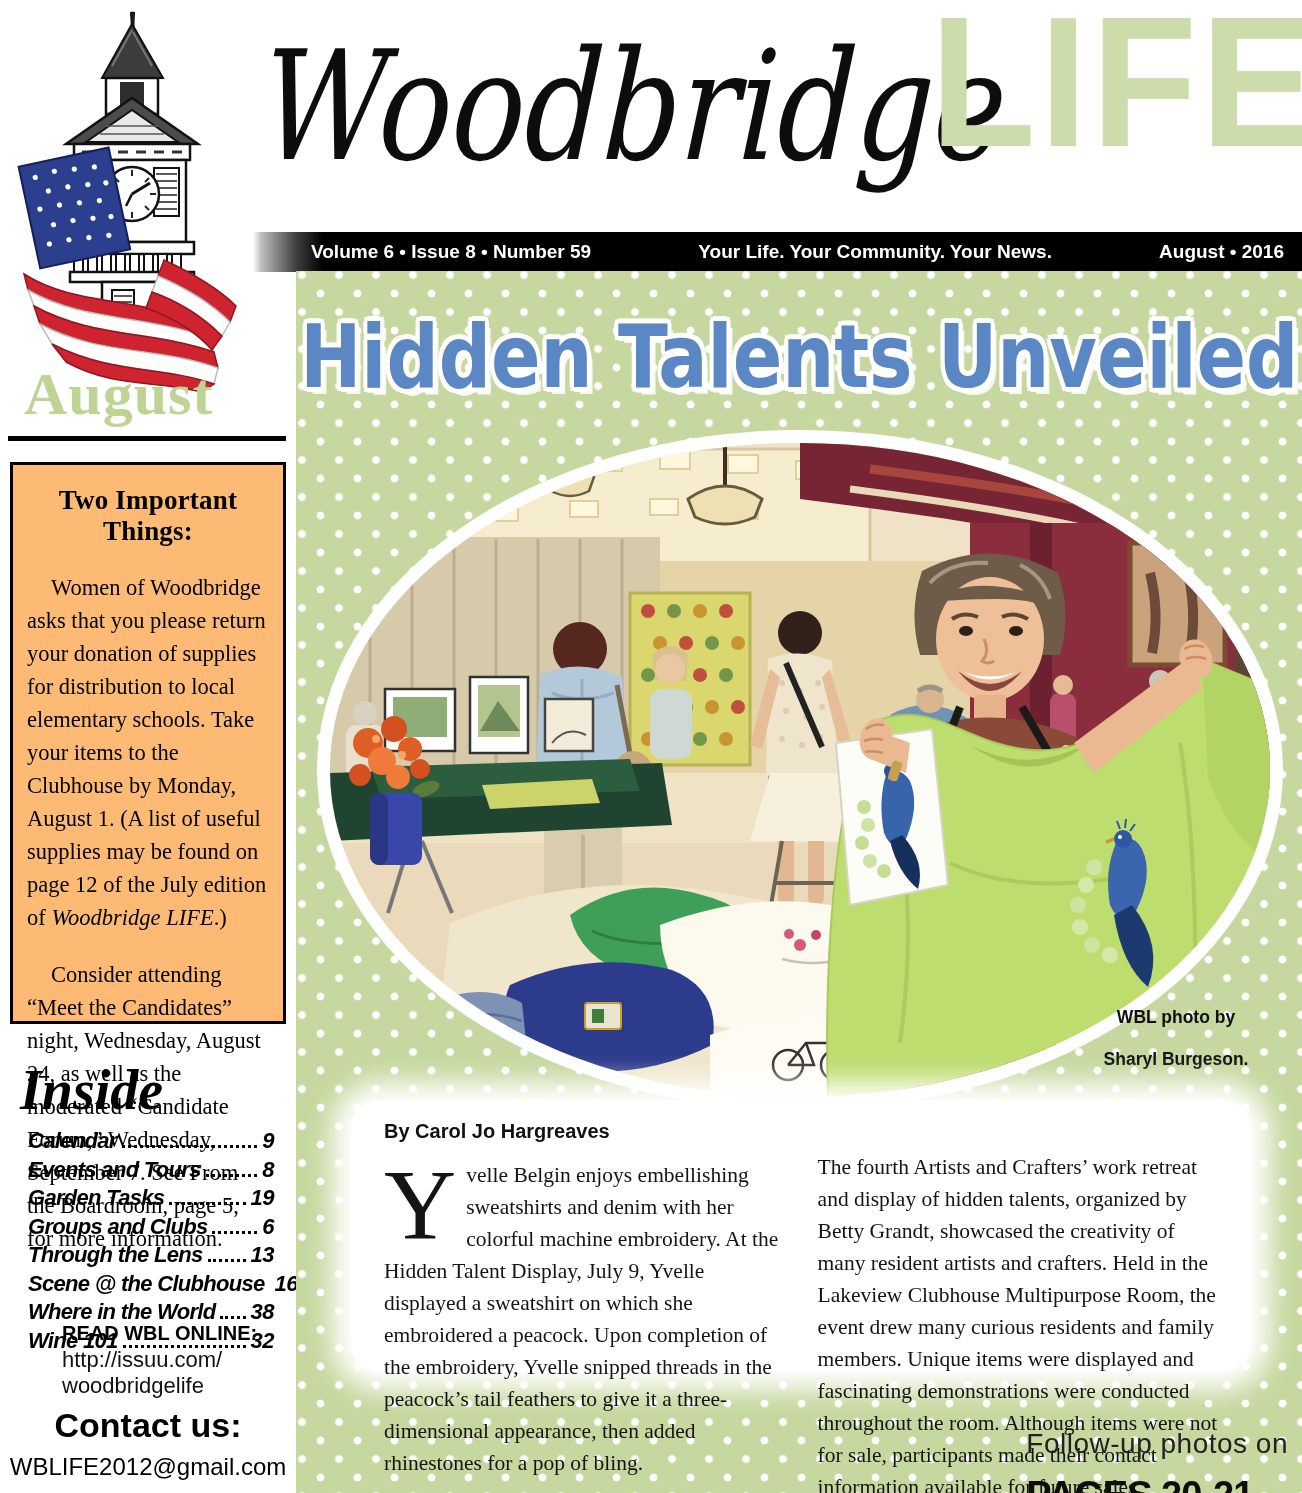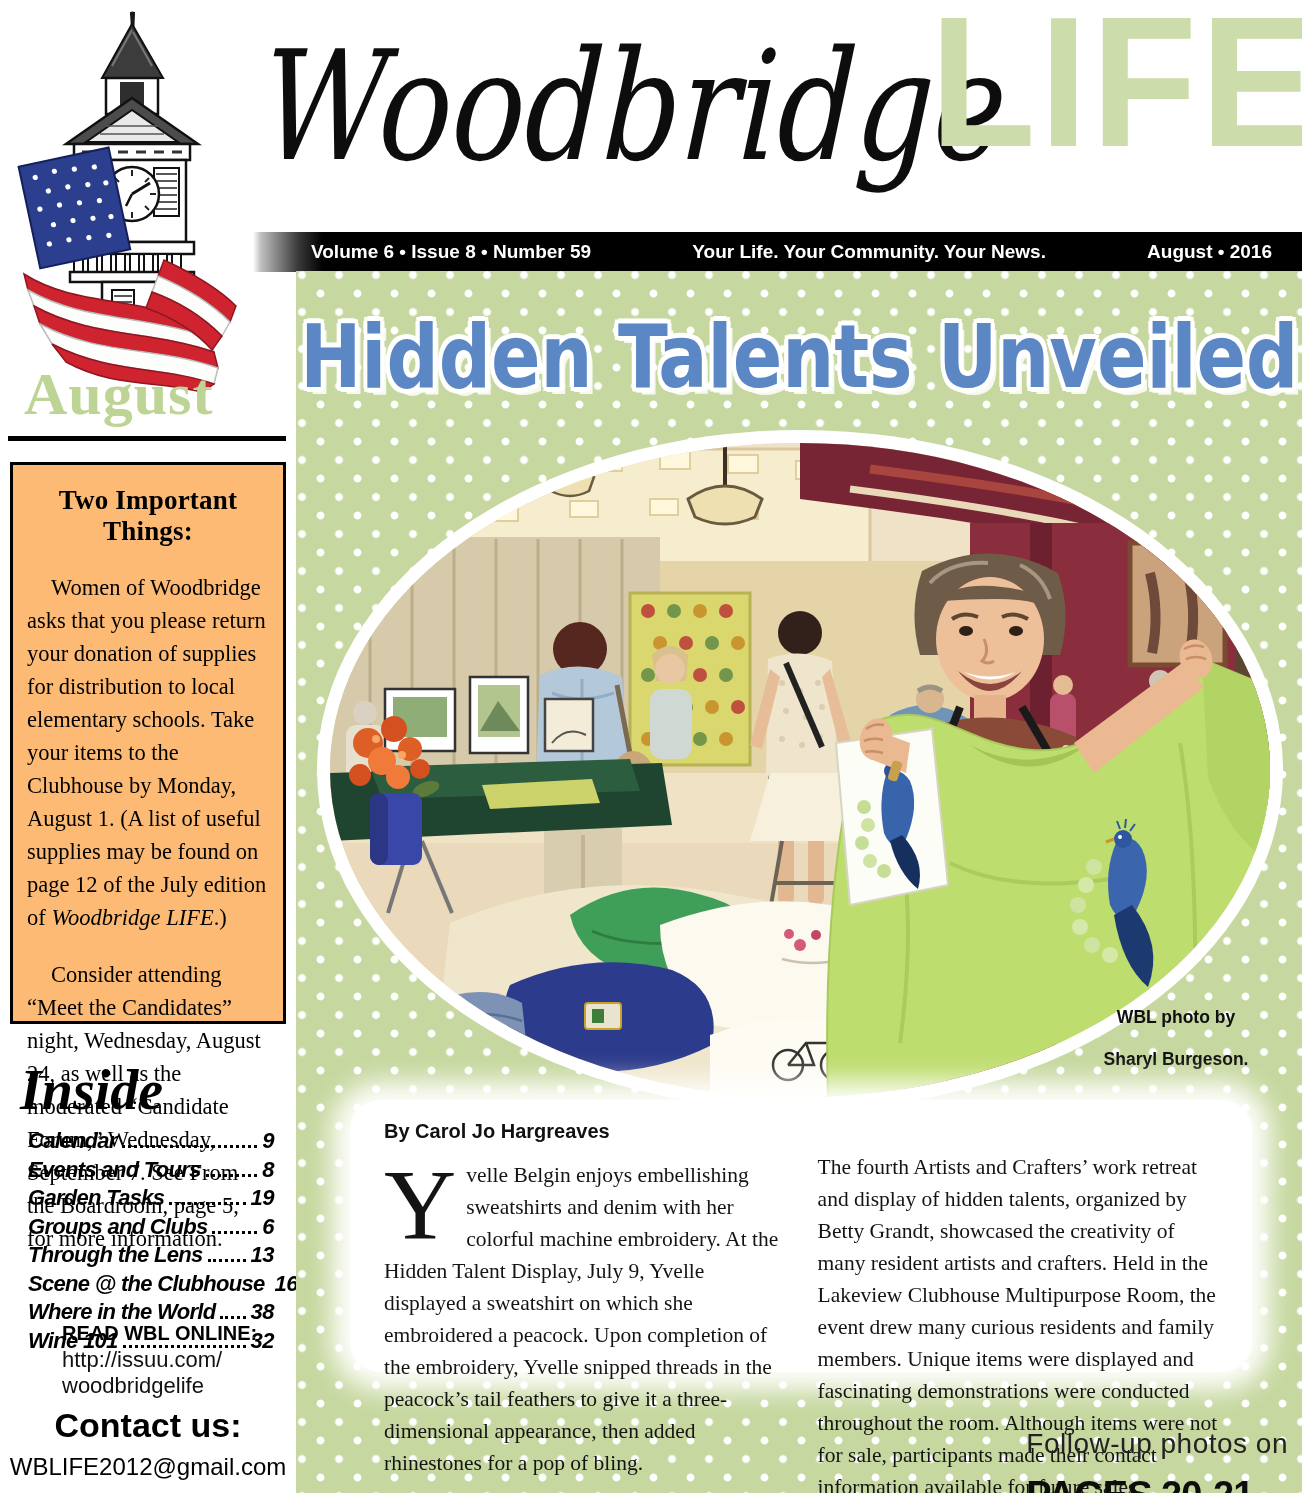--- a/index.html
+++ b/index.html
@@ -15,21 +15,21 @@
   }
   .masthead-life{
     position:absolute;left:930px;top:-28px;
     font-family:"Liberation Sans",sans-serif;font-weight:bold;font-size:186px;line-height:220px;
     letter-spacing:4px;color:#cddcab;transform:scaleX(.93);transform-origin:left top;white-space:nowrap;
   }
   .info-bar{
     position:absolute;left:253px;top:232px;width:1049px;height:40px;
     background:linear-gradient(90deg,#ffffff 0px,#bfbfbf 8px,#3a3a3a 45px,#000000 70px);
     display:flex;align-items:center;justify-content:space-between;
-    padding:0 30px 0 58px;box-sizing:border-box;
+    padding:0 18px 0 58px;box-sizing:border-box;
     color:#fff;font-weight:bold;font-size:19px;
   }
   
   .tower-wrap{position:absolute;left:14px;top:6px;width:238px;height:386px;}
   .august-label{
     position:absolute;left:24px;top:360px;width:260px;
     font-family:"Liberation Serif",serif;font-weight:bold;font-size:60px;color:#bdd494;letter-spacing:1px;
   }
   .august-rule{position:absolute;left:8px;top:436px;width:278px;height:5px;background:#000;}
   .important-box{

